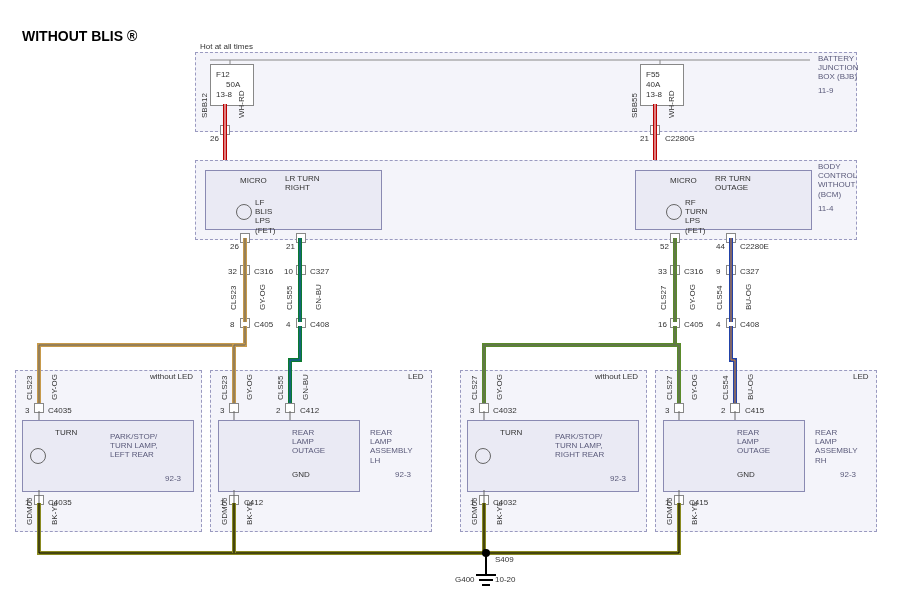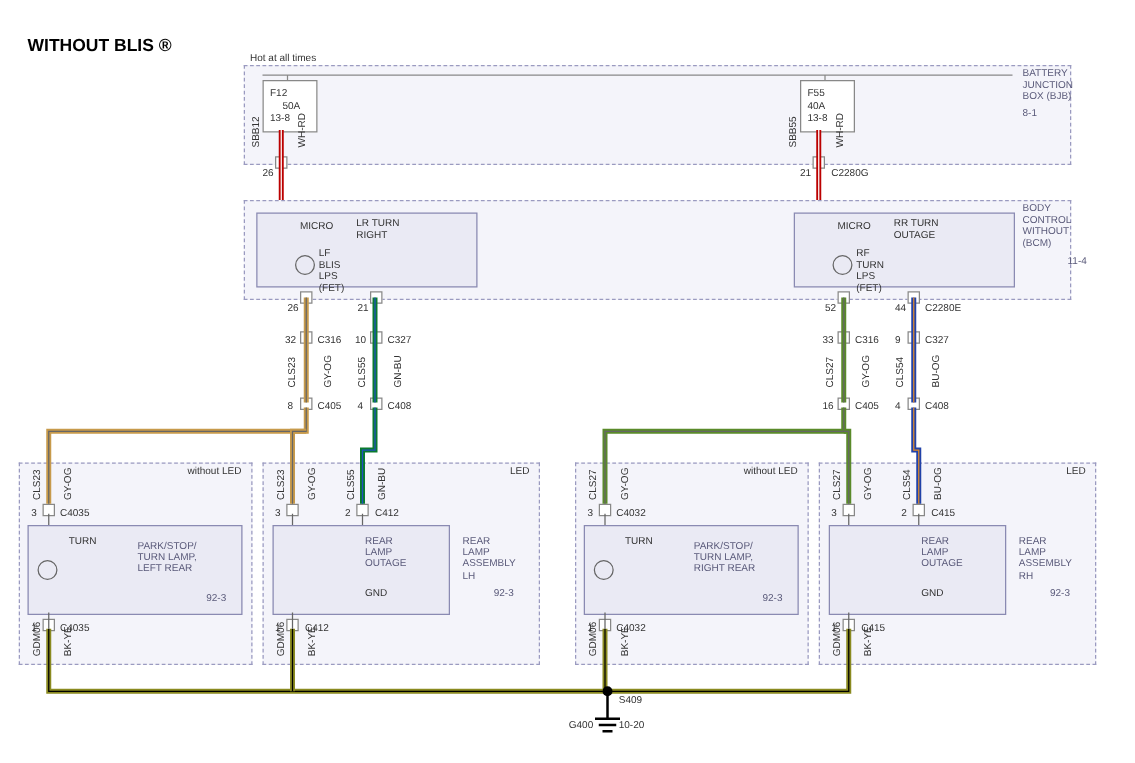--- a/index.html
+++ b/index.html
@@ -18,21 +18,21 @@
 
 <div id="stage">
 
   <div class="lbl big" style="left:22px;top:28px">WITHOUT BLIS ®</div>
   <div class="lbl" style="left:200px;top:42px">Hot at all times</div>
 
   <div class="dashbox" style="left:195px;top:52px;width:660px;height:78px"></div>
   <div class="lbl box" style="left:818px;top:54px">BATTERY
 JUNCTION
 BOX (BJB)</div>
-  <div class="lbl box" style="left:818px;top:86px">8-1</div>
+  <div class="lbl box" style="left:818px;top:86px">11-9</div>
 
   <div class="plainbox" style="left:210px;top:64px;width:42px;height:40px"></div>
   <div class="lbl" style="left:216px;top:70px">F12</div>
   <div class="lbl" style="left:226px;top:80px">50A</div>
   <div class="lbl" style="left:216px;top:90px">13-8</div>
 
   <div class="plainbox" style="left:640px;top:64px;width:42px;height:40px"></div>
   <div class="lbl" style="left:646px;top:70px">F55</div>
   <div class="lbl" style="left:646px;top:80px">40A</div>
   <div class="lbl" style="left:646px;top:90px">13-8</div>
@@ -46,21 +46,21 @@
   <div class="lbl" style="left:200px;top:118px;transform:rotate(-90deg);transform-origin:left top">SBB12</div>
   <div class="lbl" style="left:237px;top:118px;transform:rotate(-90deg);transform-origin:left top">WH-RD</div>
   <div class="lbl" style="left:630px;top:118px;transform:rotate(-90deg);transform-origin:left top">SBB55</div>
   <div class="lbl" style="left:667px;top:118px;transform:rotate(-90deg);transform-origin:left top">WH-RD</div>
 
   <div class="dashbox" style="left:195px;top:160px;width:660px;height:78px"></div>
   <div class="lbl box" style="left:818px;top:162px">BODY
 CONTROL
 WITHOUT
 (BCM)</div>
-  <div class="lbl box" style="left:854px;top:204px">11-4</div>
+  <div class="lbl box" style="left:818px;top:204px">11-4</div>
 
   <div class="solidbox" style="left:205px;top:170px;width:175px;height:58px"></div>
   <div class="lbl" style="left:240px;top:176px">MICRO</div>
   <div class="lbl" style="left:285px;top:174px">LR TURN
 RIGHT</div>
   <div class="lbl" style="left:255px;top:198px">LF
 BLIS
 LPS
 (FET)</div>
 

